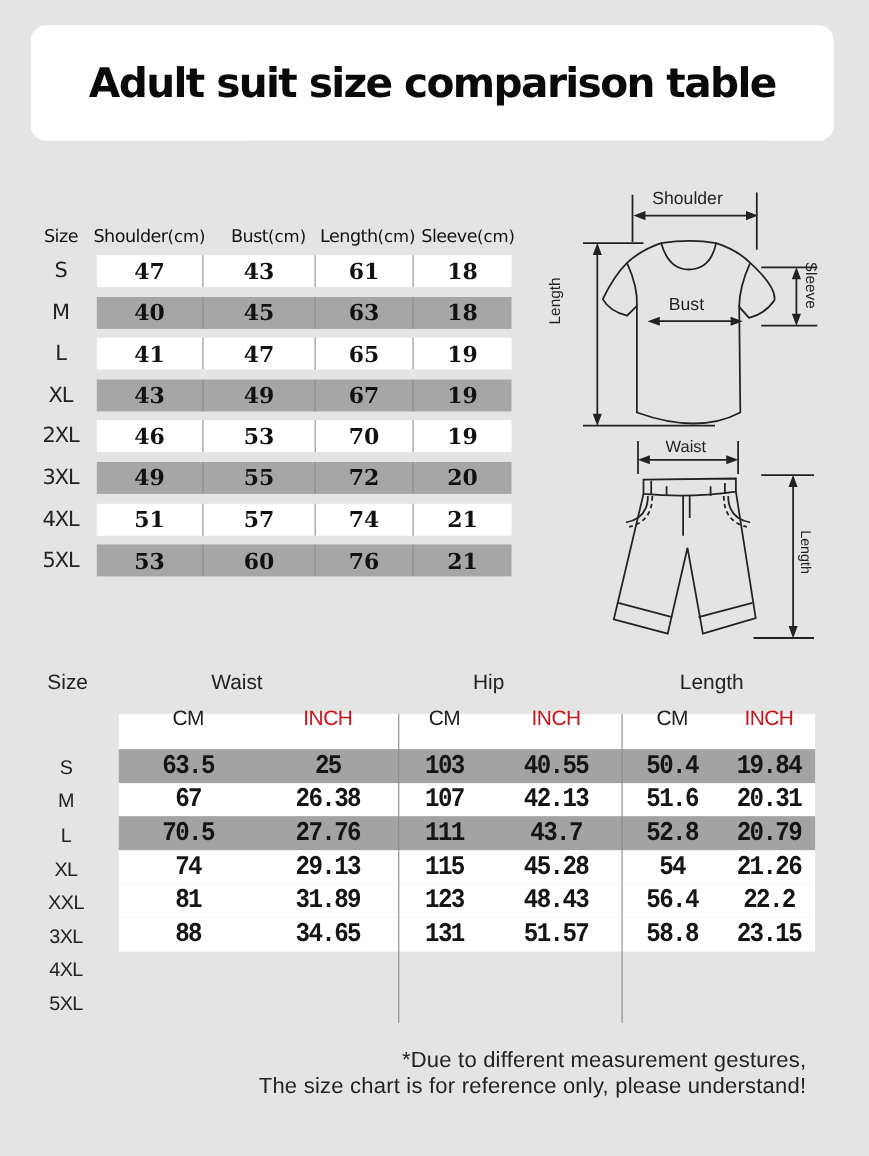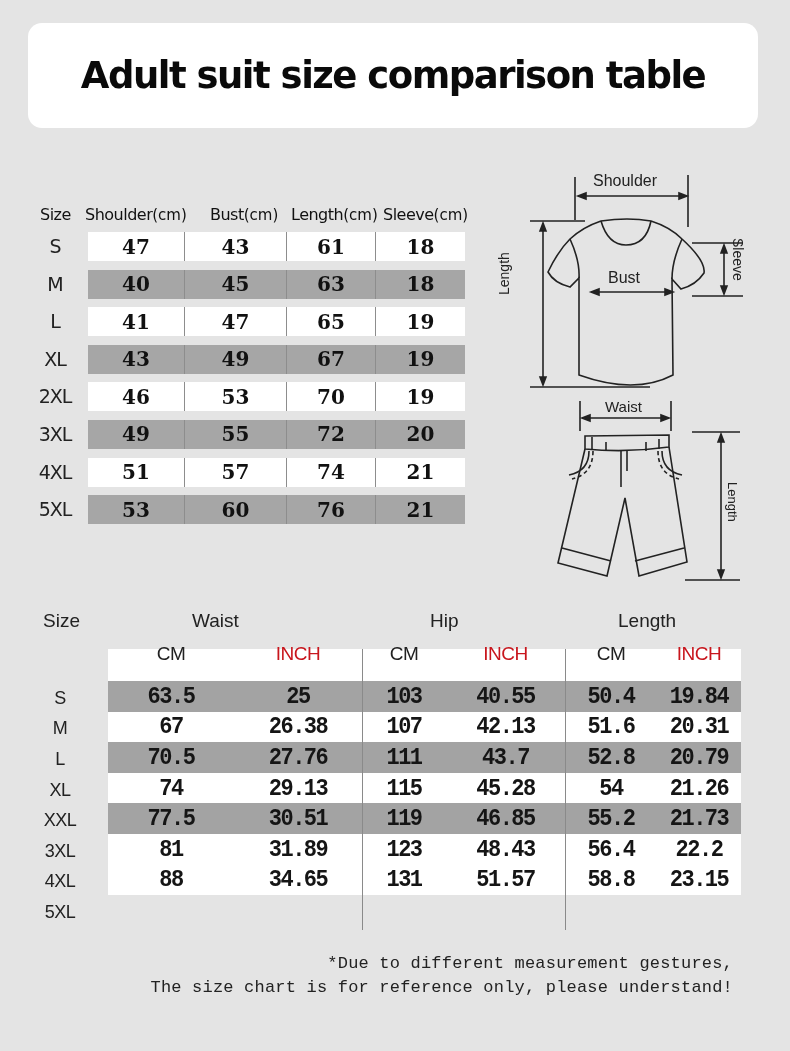--- a/index.html
+++ b/index.html
@@ -78,21 +78,21 @@
     .bot-sizes { position: absolute; left: 35px; top: 683px; width: 50px; }
     .bot-sizes .s {
       height: 30.6px; display: flex; align-items: center; justify-content: center;
       font-family: "Liberation Sans", sans-serif; font-size: 18px; color: #222; letter-spacing: -0.5px;
     }
     .bot-dividers { position: absolute; left: 108px; top: 649px; width: 633px; height: 281px; pointer-events: none; }
     .bot-dividers .d { position: absolute; top: 0; width: 1px; height: 100%; background: #8a8a8a; }
 
     .footnote {
       position: absolute; right: 57px; top: 952px; text-align: right;
-      font-family: Liberation Mono, monospace; font-size: 17px; color: #222; line-height: 24px;
+      font-family: Liberation Sans, sans-serif; font-size: 20px; color: #222; line-height: 24px;
       letter-spacing: 0.2px;
     }
   </style>
 </head>
 <body>
 
 <div class="title-card">
   <h1>Adult suit size comparison table</h1>
 </div>
 
@@ -308,28 +308,20 @@
     <span class="v w6">20.79</span>
   </div>
   <div class="b-row white">
     <span class="v w1">74</span>
     <span class="v w2">29.13</span>
     <span class="v w3">115</span>
     <span class="v w4">45.28</span>
     <span class="v w5">54</span>
     <span class="v w6">21.26</span>
   </div>
-  <div class="b-row grey">
-    <span class="v w1">77.5</span>
-    <span class="v w2">30.51</span>
-    <span class="v w3">119</span>
-    <span class="v w4">46.85</span>
-    <span class="v w5">55.2</span>
-    <span class="v w6">21.73</span>
-  </div>
   <div class="b-row white">
     <span class="v w1">81</span>
     <span class="v w2">31.89</span>
     <span class="v w3">123</span>
     <span class="v w4">48.43</span>
     <span class="v w5">56.4</span>
     <span class="v w6">22.2</span>
   </div>
   <div class="b-row white">
     <span class="v w1">88</span>

